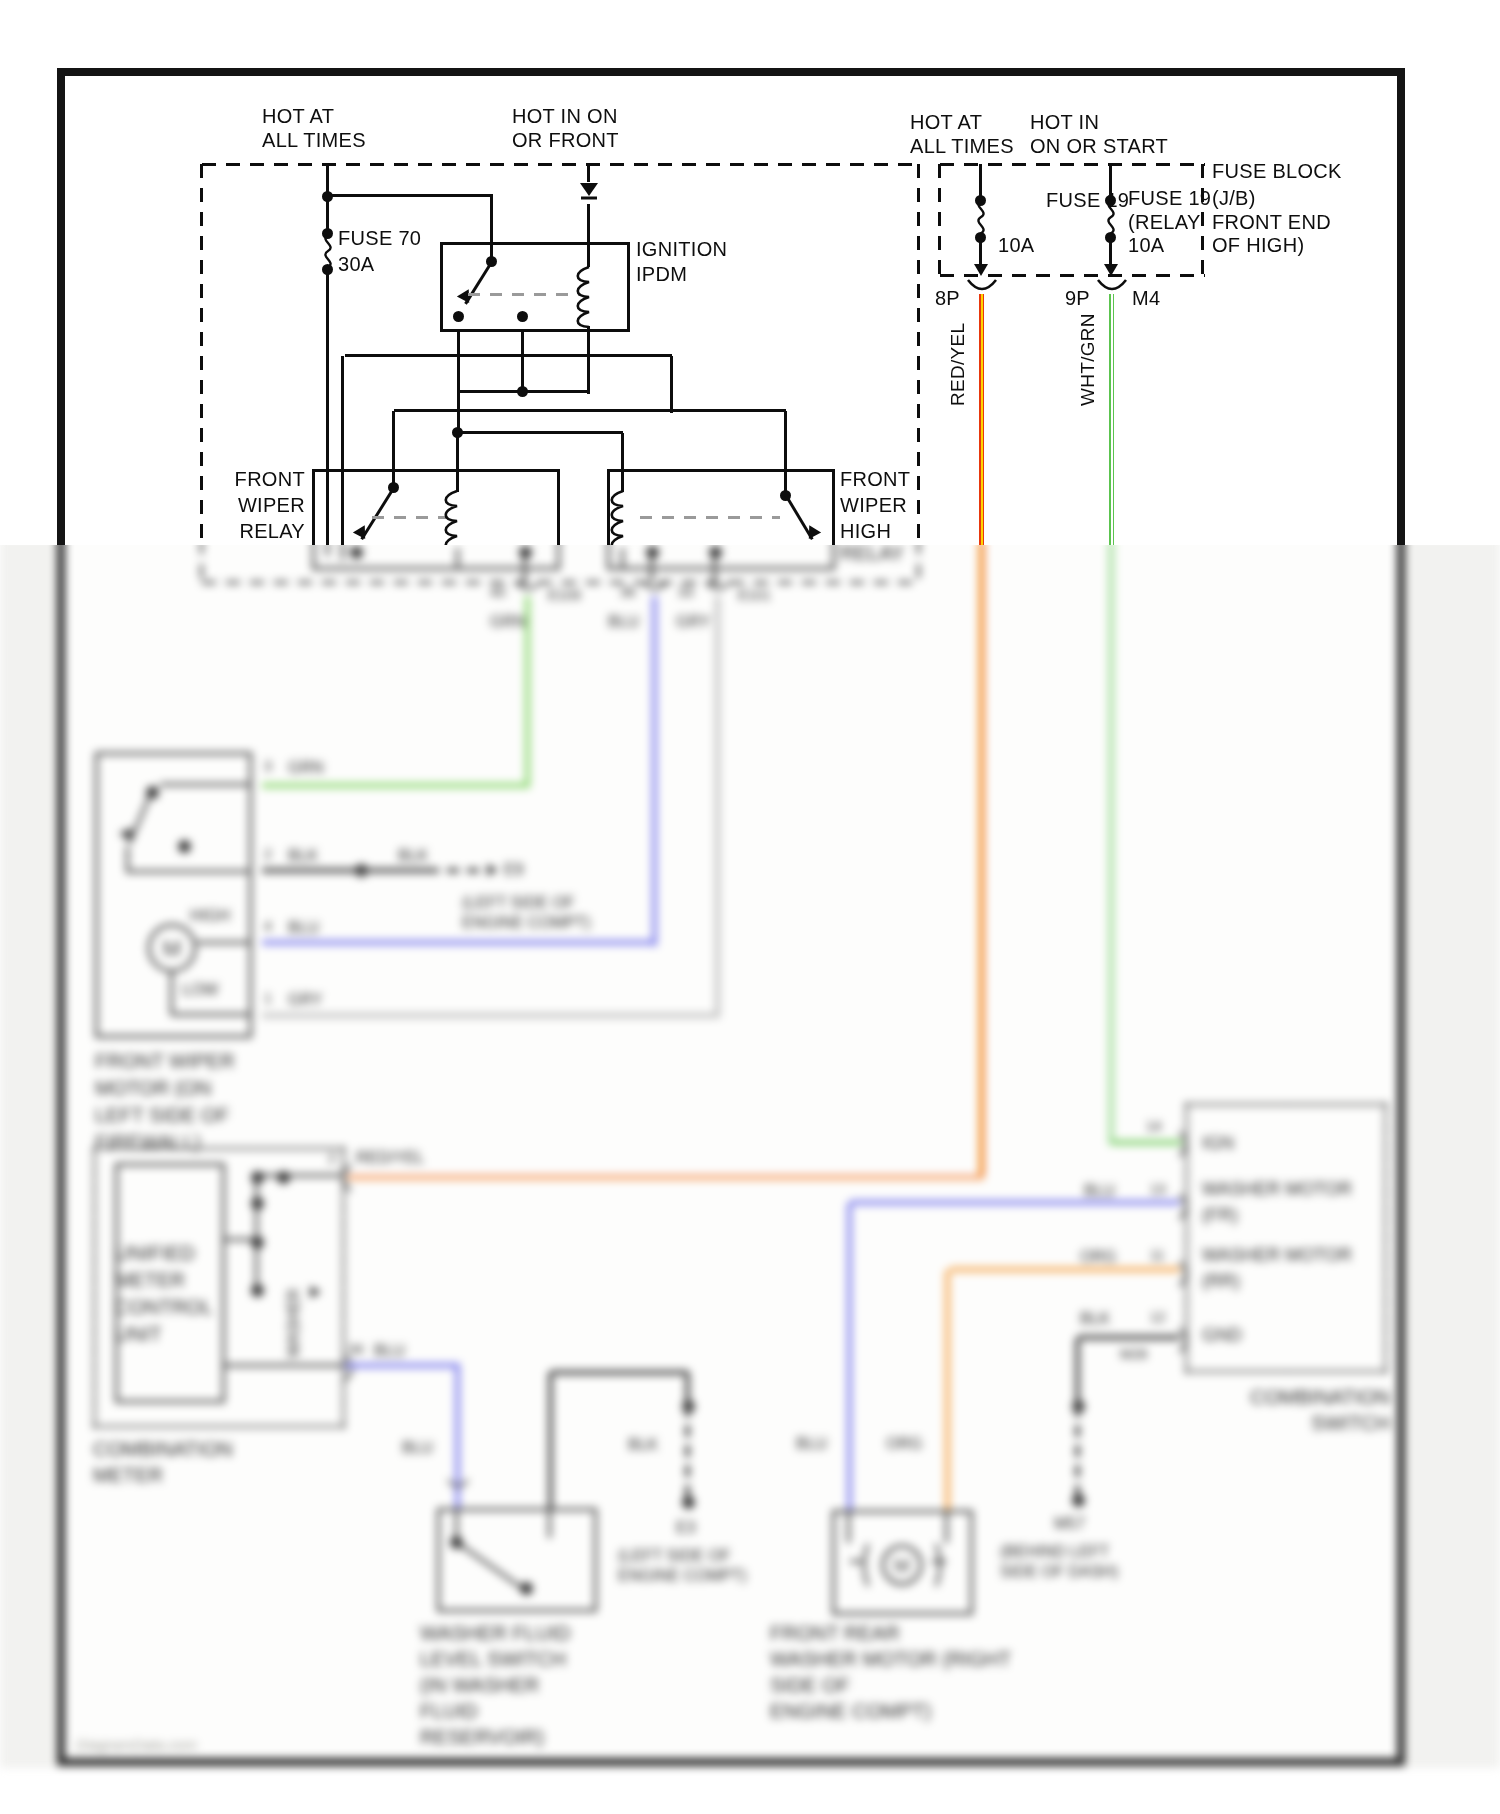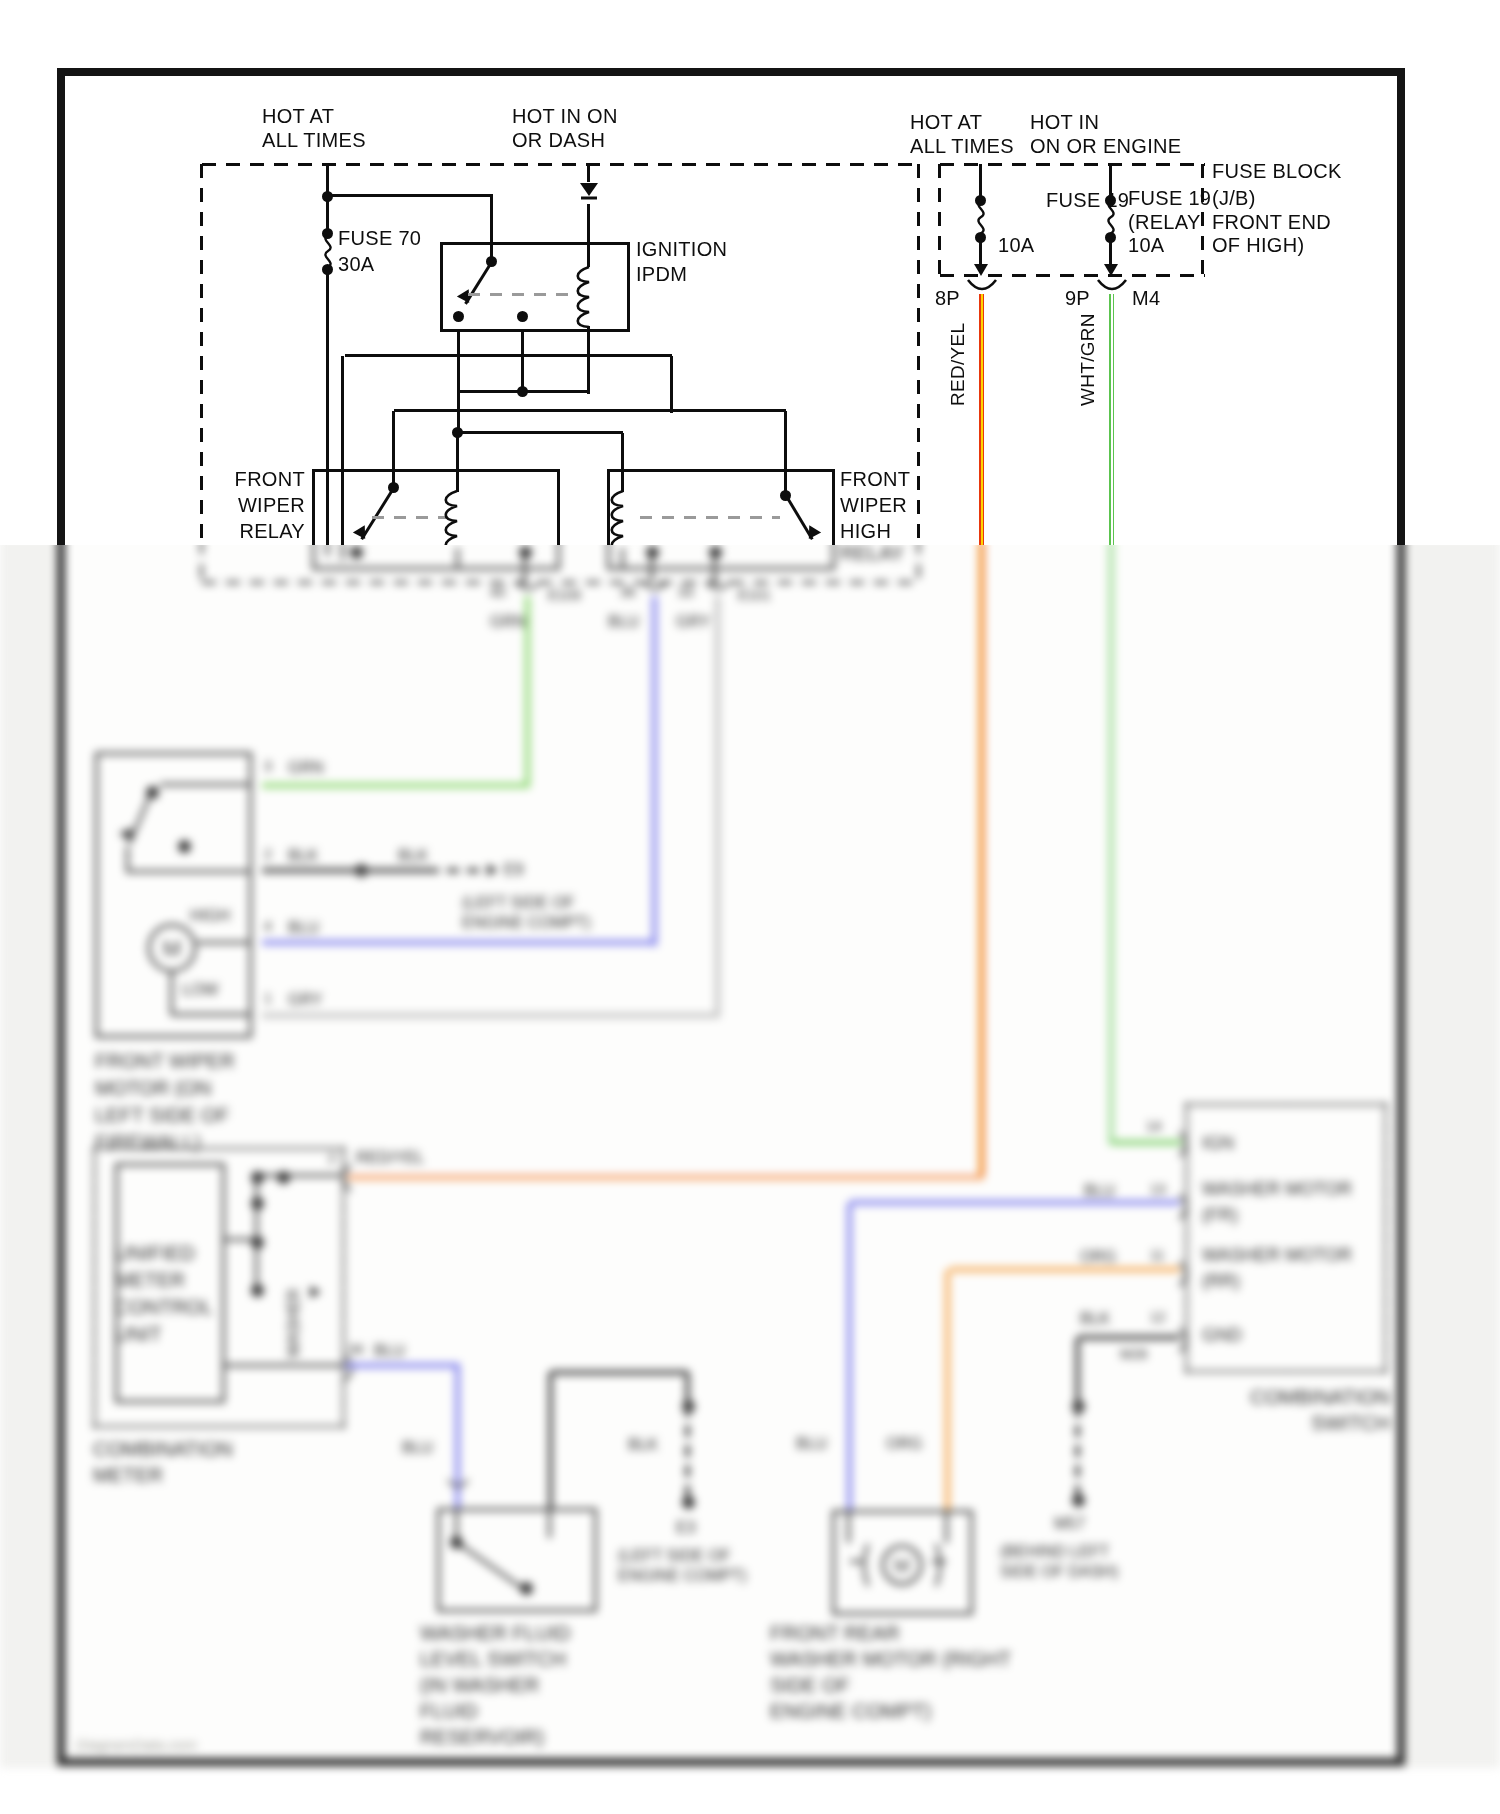--- a/index.html
+++ b/index.html
@@ -55,25 +55,25 @@
 <body>
 
 <div class="page">
 
   <div class="layer-sharp">
     <div class="abs" style="left:57px;top:68px;width:1348px;height:1698px;border:8px solid #141414;box-sizing:border-box;"></div>
 
     <div class="t tc" style="left:262px;top:104px;width:145px;">HOT AT
 ALL TIMES</div>
     <div class="t tc" style="left:512px;top:104px;width:155px;">HOT IN ON
-OR DASH</div>
+OR FRONT</div>
     <div class="t tc" style="left:910px;top:110px;width:145px;">HOT AT
 ALL TIMES</div>
     <div class="t tc" style="left:1030px;top:110px;width:165px;">HOT IN
-ON OR ENGINE</div>
+ON OR START</div>
 
     <div class="hdash" style="left:202px;top:163px;width:718px;"></div>
     <div class="vdash" style="left:200px;top:164px;height:381px;"></div>
     <div class="vdash" style="left:917px;top:164px;height:381px;"></div>
 
     <div class="vl" style="left:326px;top:164px;height:69px;"></div>
     <div class="dot" style="left:322px;top:191px;"></div>
     <div class="hl" style="left:328px;top:194px;width:165px;"></div>
     <div class="vl" style="left:490px;top:196px;height:66px;"></div>
     <div class="dot" style="left:322px;top:228px;"></div>

